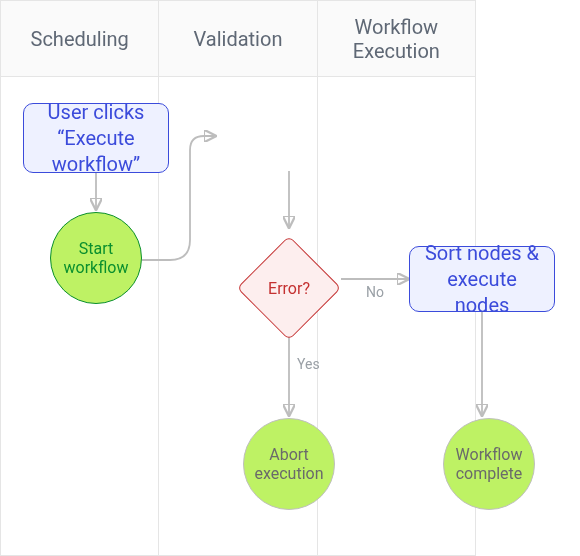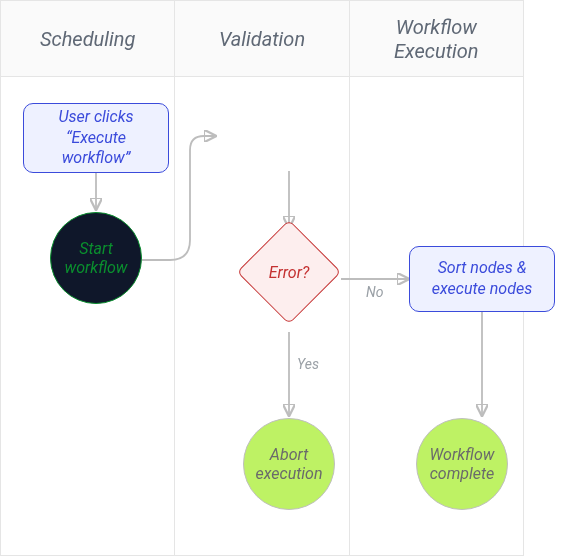--- a/index.html
+++ b/index.html
@@ -3,25 +3,24 @@
 <meta charset="utf-8">
 <style>
   body {
     margin: 0;
     padding: 0;
     font-family: -apple-system, BlinkMacSystemFont, "Segoe UI", Roboto, Helvetica, Arial, sans-serif;
     background: #fff;
     color: #222;
   }
   .diagram {
-    width: 524px;
+    width: 476px;
     height: 556px;
     position: relative;
     box-sizing: border-box;
-    font-style: italic;
   }
   .lanes {
     display: flex;
     width: 100%;
     height: 100%;
     border: 1px solid #e5e5e5;
     box-sizing: border-box;
   }
   .lane {
     flex: 1;
@@ -55,32 +54,32 @@
     text-align: center;
     display: flex;
     align-items: center;
     justify-content: center;
   }
   .rect-node {
     background: #eef1ff;
     border: 1.5px solid #3b4bdb;
     border-radius: 10px;
     color: #3b4bdb;
-    font-size: 16px;
+    font-size: 20px;
     line-height: 1.3;
     padding: 6px 10px;
   }
   .circle-node {
     border-radius: 50%;
     font-size: 16px;
     line-height: 1.2;
     padding: 4px;
   }
   .circle-green {
-    background: #0f172a;
+    background: #bef264;
     border: 1.5px solid #0a8f2e;
     color: #0a8f2e;
   }
   .circle-gray {
     background: #bef264;
     border: 1.5px solid #bfbfbf;
     color: #6a6a6a;
   }
   .diamond-node {
     
@@ -165,35 +164,35 @@
 
   <div class="node rect-node" style="left:23px; top:103px; width:146px; height:70px;">
     <span>User clicks “Execute workflow”</span>
   </div>
 
   <div class="node circle-node circle-green" style="left:50px; top:212px; width:92px; height:92px;">
     <span>Start workflow</span>
   </div>
 
 
-  <div class="node diamond-node" style="left:237px; top:220px; width:104px; height:104px;">
+  <div class="node diamond-node" style="left:237px; top:236px; width:104px; height:104px;">
     <div style="position:absolute; left:15px; top:15px;">
       <div class="diamond-shape"></div>
     </div>
     <div class="diamond-label">Error?</div>
   </div>
 
   <div class="node circle-node circle-gray" style="left:243px; top:418px; width:92px; height:92px;">
     <span>Abort execution</span>
   </div>
 
   <div class="node rect-node" style="left:409px; top:246px; width:146px; height:66px;">
     <span>Sort nodes &amp; execute nodes</span>
   </div>
 
-  <div class="node circle-node circle-gray" style="left:416px; top:418px; width:92px; height:92px;">
+  <div class="node circle-node circle-gray" style="left:443px; top:418px; width:92px; height:92px;">
     <span>Workflow complete</span>
   </div>
 
   <div class="edge-label" style="left:366px; top:284px;">No</div>
   <div class="edge-label" style="left:297px; top:356px;">Yes</div>
 
 </div>
 
 </body></html>

